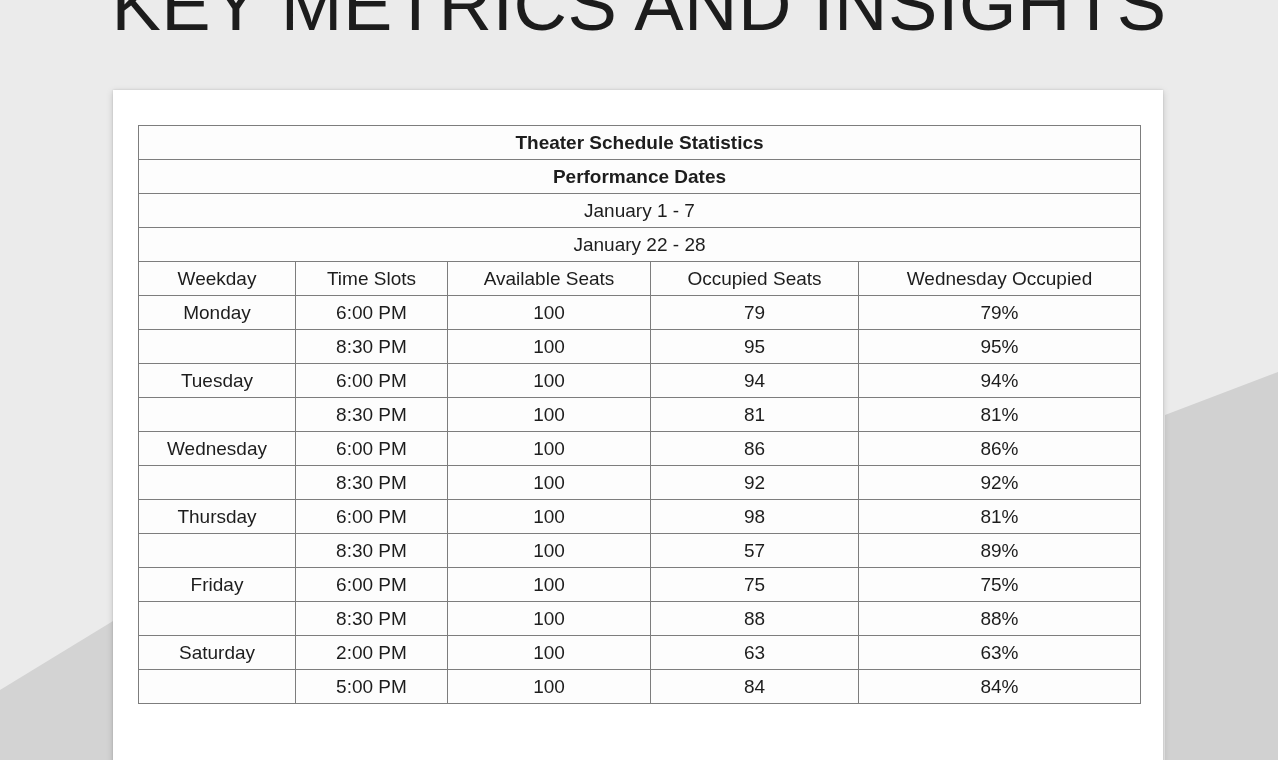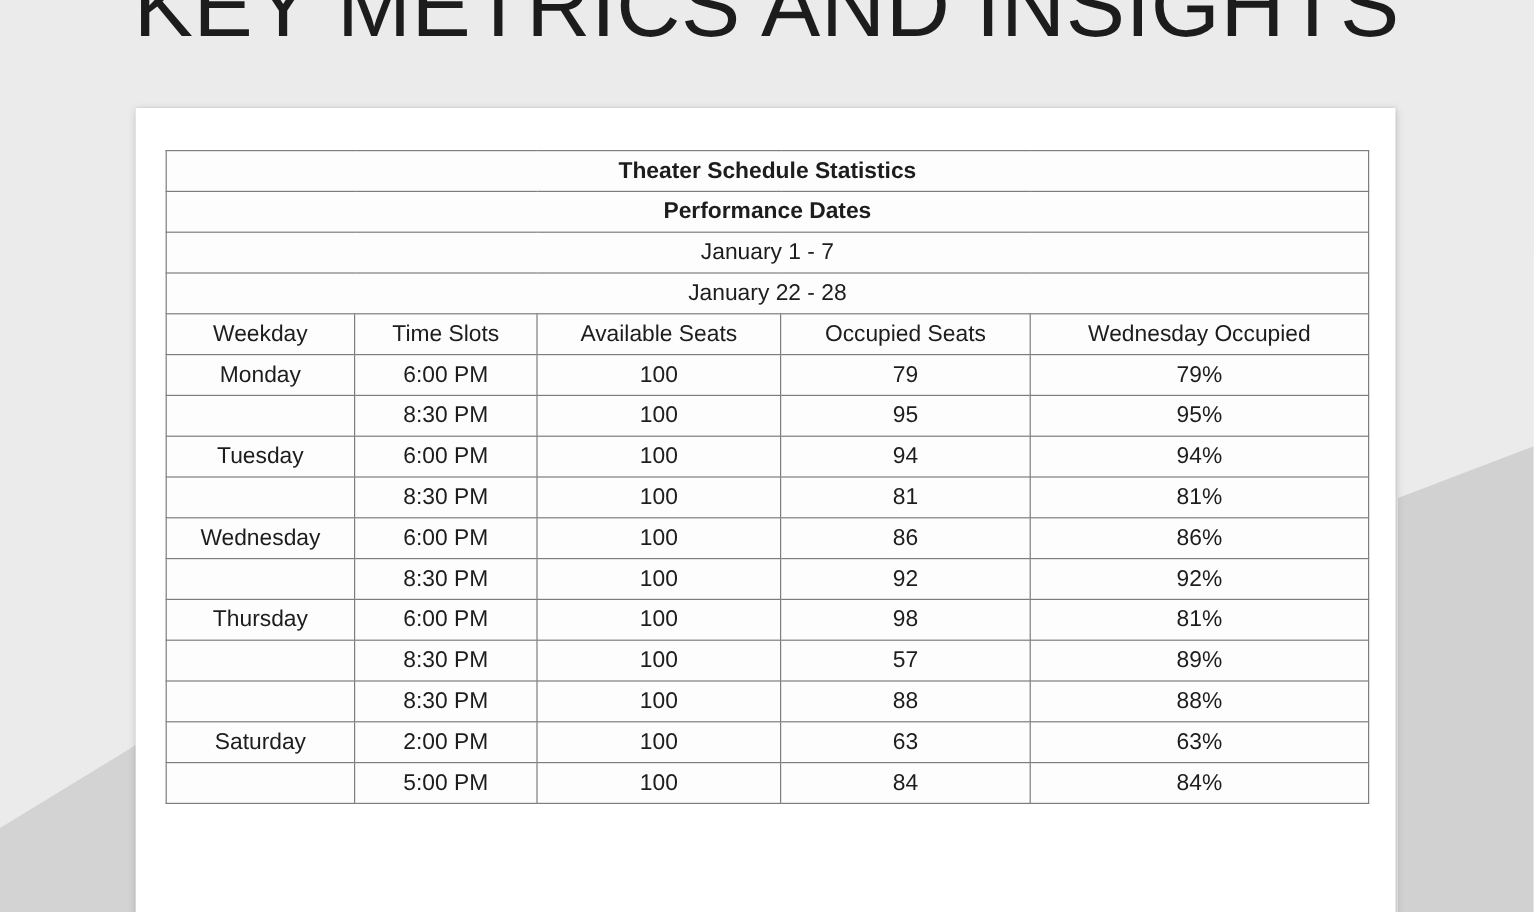--- a/index.html
+++ b/index.html
@@ -183,20 +183,27 @@
         <td>81%</td>
       </tr>
       <tr class="r-data">
         <td></td>
         <td>8:30 PM</td>
         <td>100</td>
         <td>57</td>
         <td>89%</td>
       </tr>
       <tr class="r-data">
+        <td>Friday</td>
+        <td>6:00 PM</td>
+        <td>100</td>
+        <td>75</td>
+        <td>75%</td>
+      </tr>
+      <tr class="r-data">
         <td></td>
         <td>8:30 PM</td>
         <td>100</td>
         <td>88</td>
         <td>88%</td>
       </tr>
       <tr class="r-data">
         <td>Saturday</td>
         <td>2:00 PM</td>
         <td>100</td>

